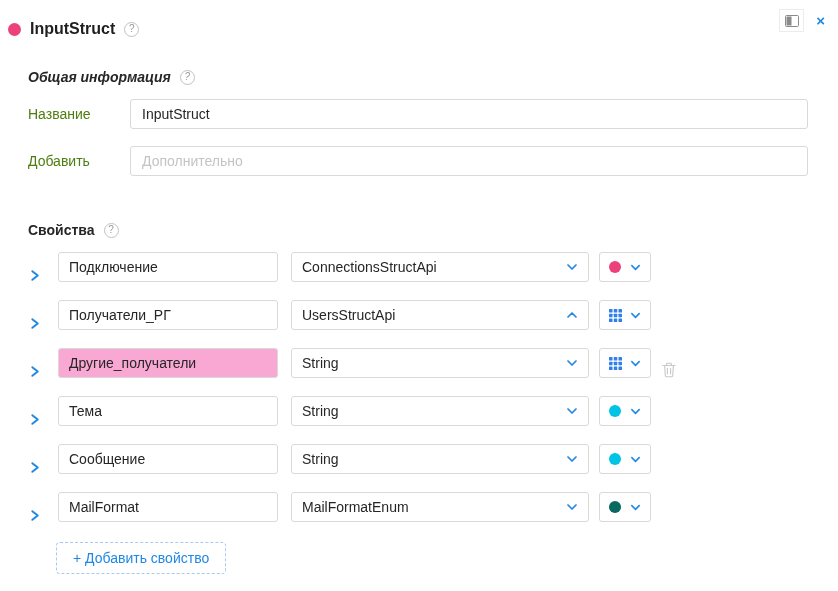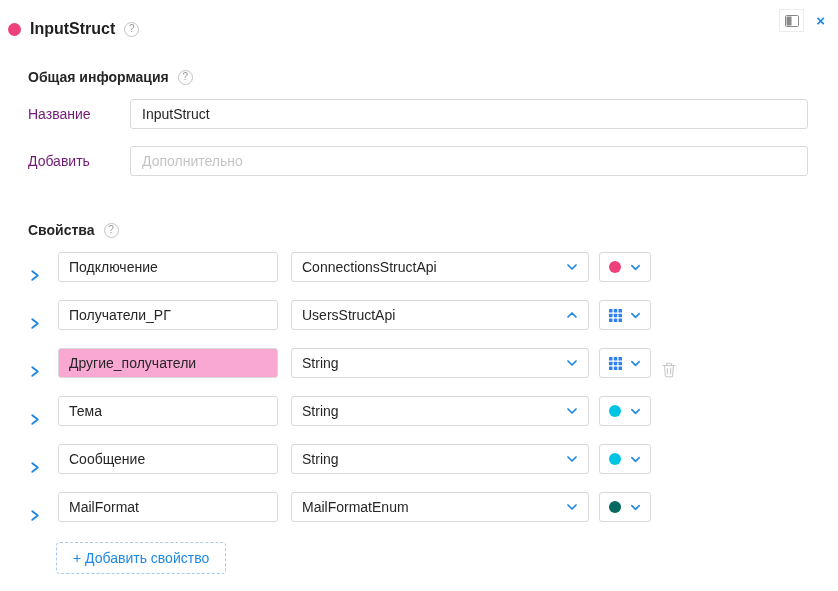--- a/index.html
+++ b/index.html
@@ -19,25 +19,25 @@
   }
   .top-icons { position:absolute; top:9px; right:10px; display:flex; align-items:center; gap:9px; }
   .panel-toggle {
     width:25px; height:23px; border:1px solid #ececec; background:#fff; color:#8a8a8a;
     display:flex; align-items:center; justify-content:center; cursor:pointer;
   }
   .close-btn { color:#1e88e5; font-size:15px; font-weight:700; padding:0 3px; cursor:pointer; }
   
   .section-title-row { display:flex; align-items:center; margin-left:28px; }
   .section-title { font-size:14px; font-weight:700; color:#262626; }
-  .gap-header { margin-top:31px; margin-bottom:14px; }
+  .gap-header { margin-top:31px; margin-bottom:14px;font-style:italic; }
   .gap-props  { margin-top:46px; margin-bottom:14px; }
   
   .form-row { display:flex; align-items:center; margin:0 30px 17px 28px; }
-  .form-label { width:102px; flex:none; font-size:14px; color:#701a75; }
+  .form-label { width:102px; flex:none; font-size:14px; color:#4d7c0f; }
   .text-input {
     flex:1; height:30px; border:1px solid #d9d9d9; border-radius:3px; padding:0 11px;
     font-size:14px; color:#262626; font-family:inherit; outline:none; background:#fff;
   }
   .text-input::placeholder { color:#c4c4c4; }
   
   .props { margin-left:28px; }
   .prop-row { display:flex; align-items:flex-end; margin-bottom:18px; }
   .expander { width:16px; margin-right:14px; color:#1e88e5; display:flex; align-items:center; cursor:pointer; flex:none; }
   .name-input {

